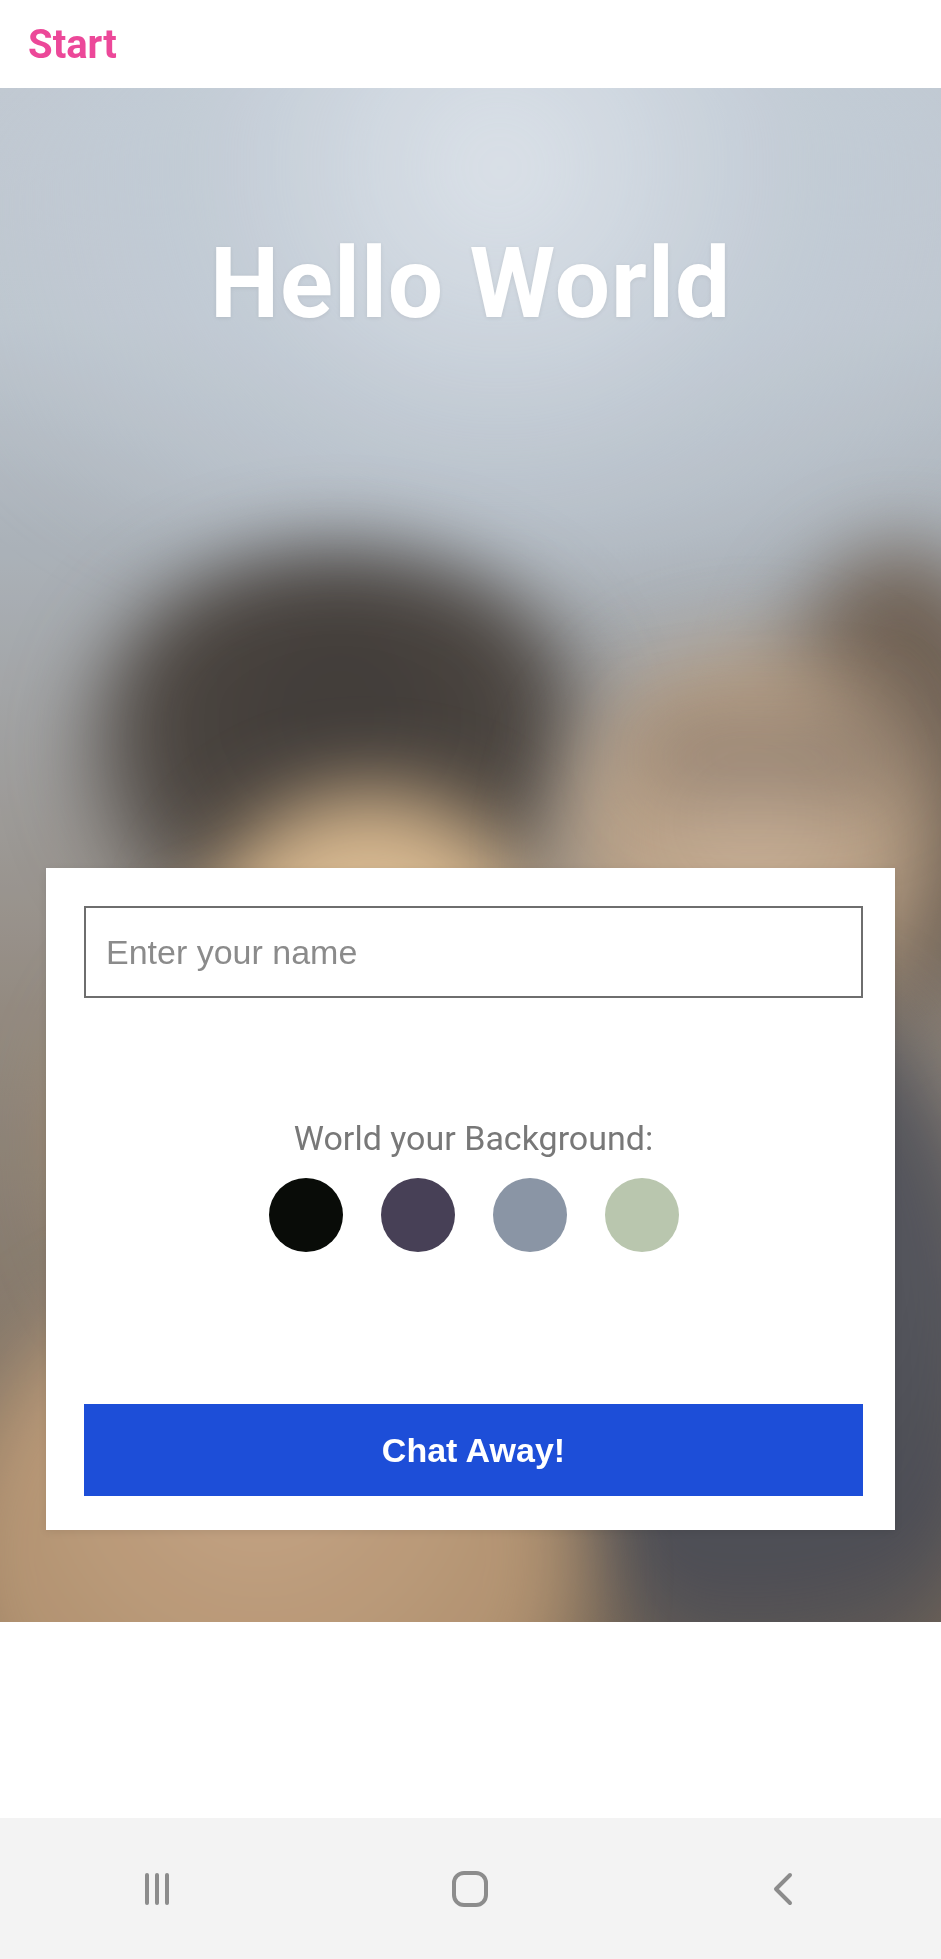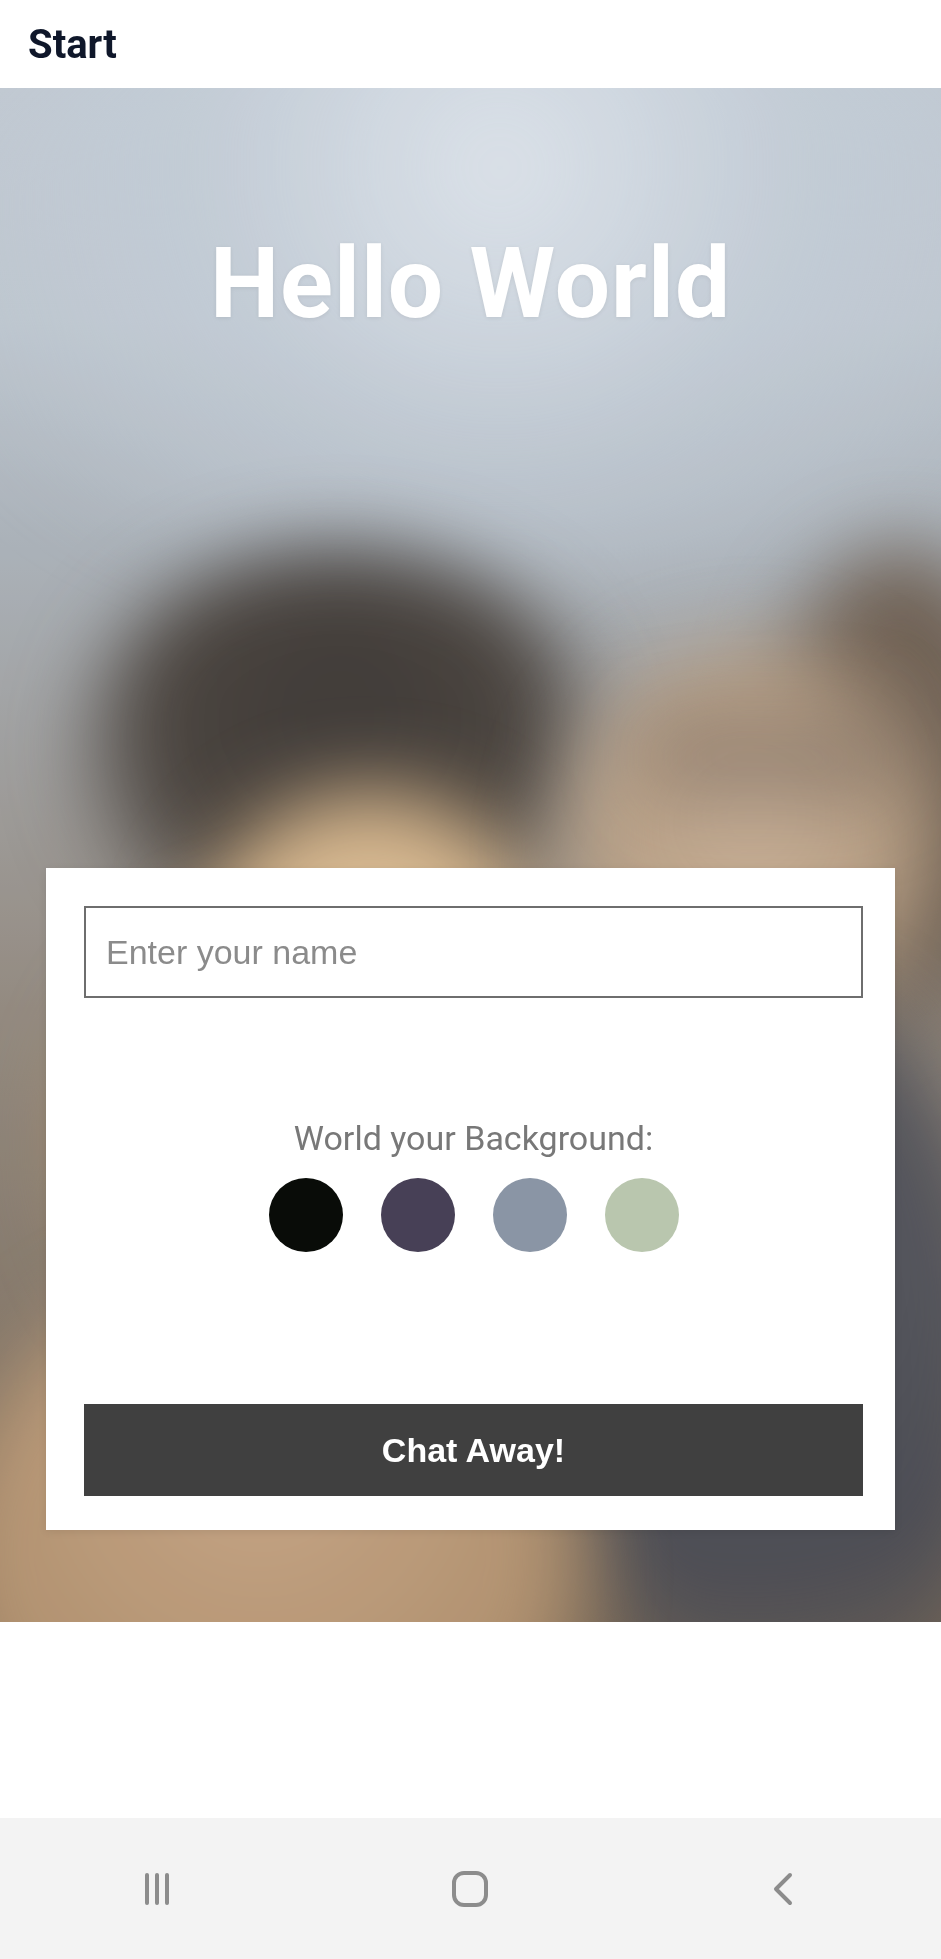--- a/index.html
+++ b/index.html
@@ -17,21 +17,21 @@
     .header {
       height: 88px;
       display: flex;
       align-items: center;
       padding: 0 28px;
       background: #fff;
     }
     .header-title {
       font-size: 40px;
       font-weight: 700;
-      color: #0f172a;
+      color: #ec4899;
     }
     .bg-area {
       position: relative;
       width: 100%;
       height: 1534px;
       overflow: hidden;
       background: linear-gradient(180deg, #c3ccd4 0%, #bfc8d0 15%, #a9b0b6 30%, #8e8274 60%, #6d5a44 100%);
     }
     
     .bg-shape {
@@ -157,21 +157,21 @@
     .swatch {
       width: 74px;
       height: 74px;
       border-radius: 50%;
       cursor: pointer;
     }
     .chat-btn {
       margin-top: 152px;
       width: 100%;
       height: 92px;
-      background: #404040;
+      background: #1d4ed8;
       color: #fff;
       font-size: 34px;
       font-weight: 600;
       border: none;
       cursor: pointer;
       display: flex;
       align-items: center;
       justify-content: center;
     }
     .nav-bar {

